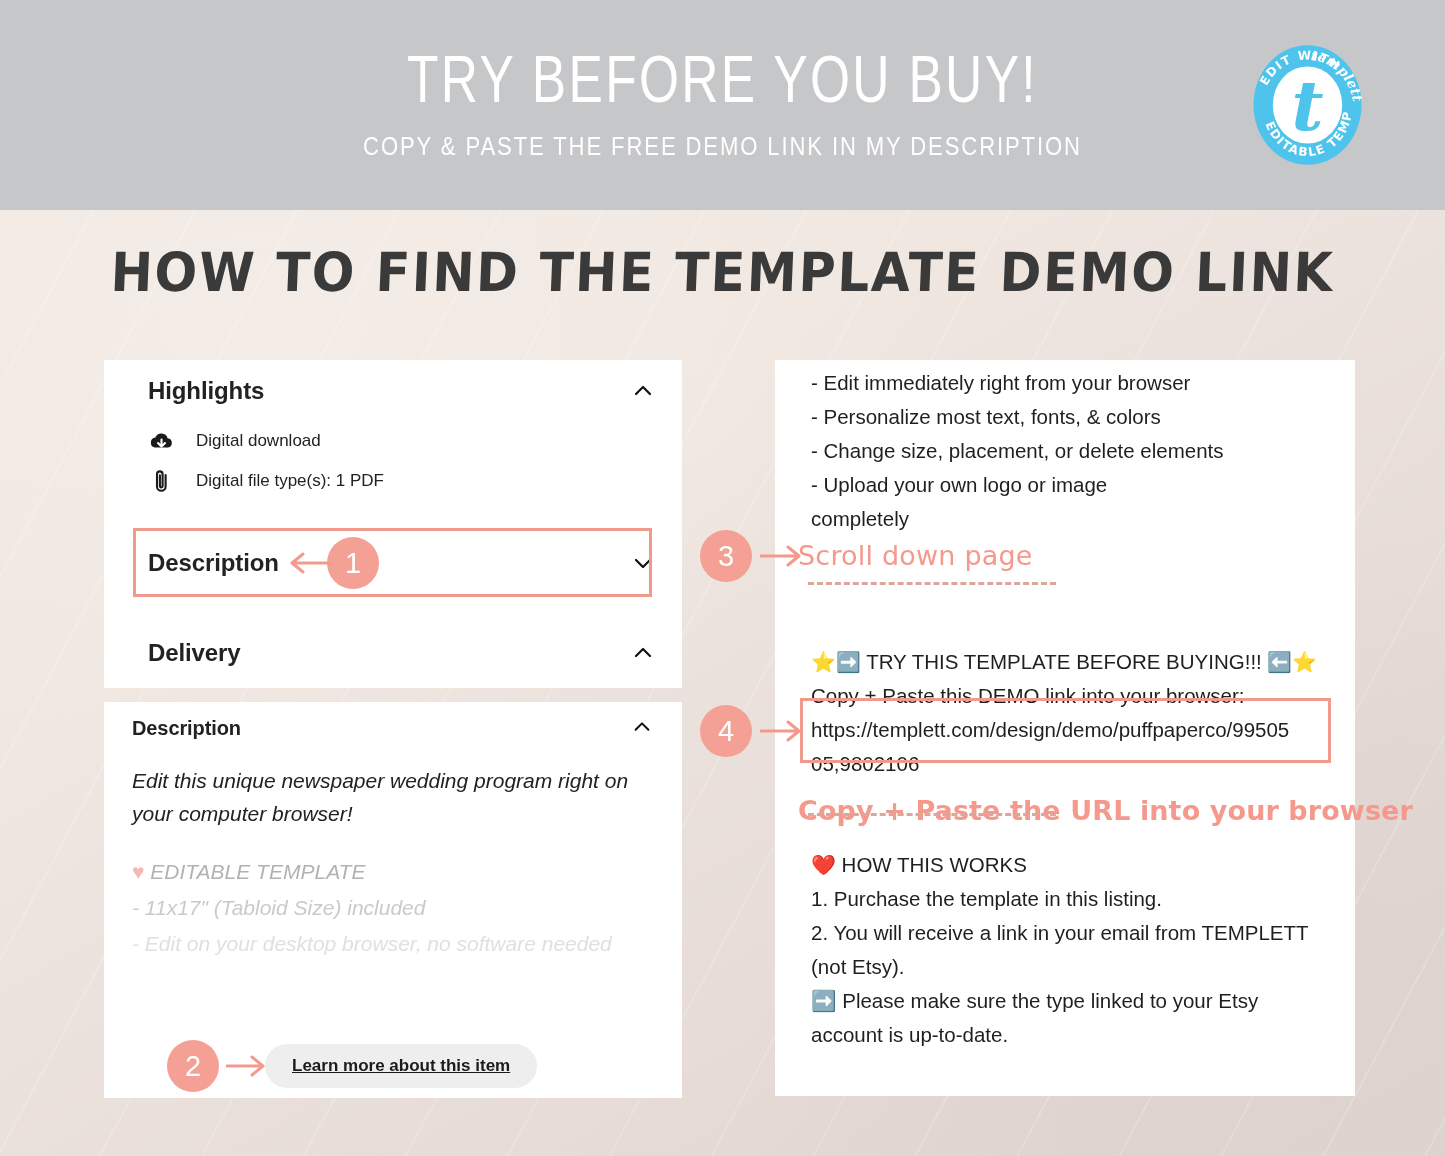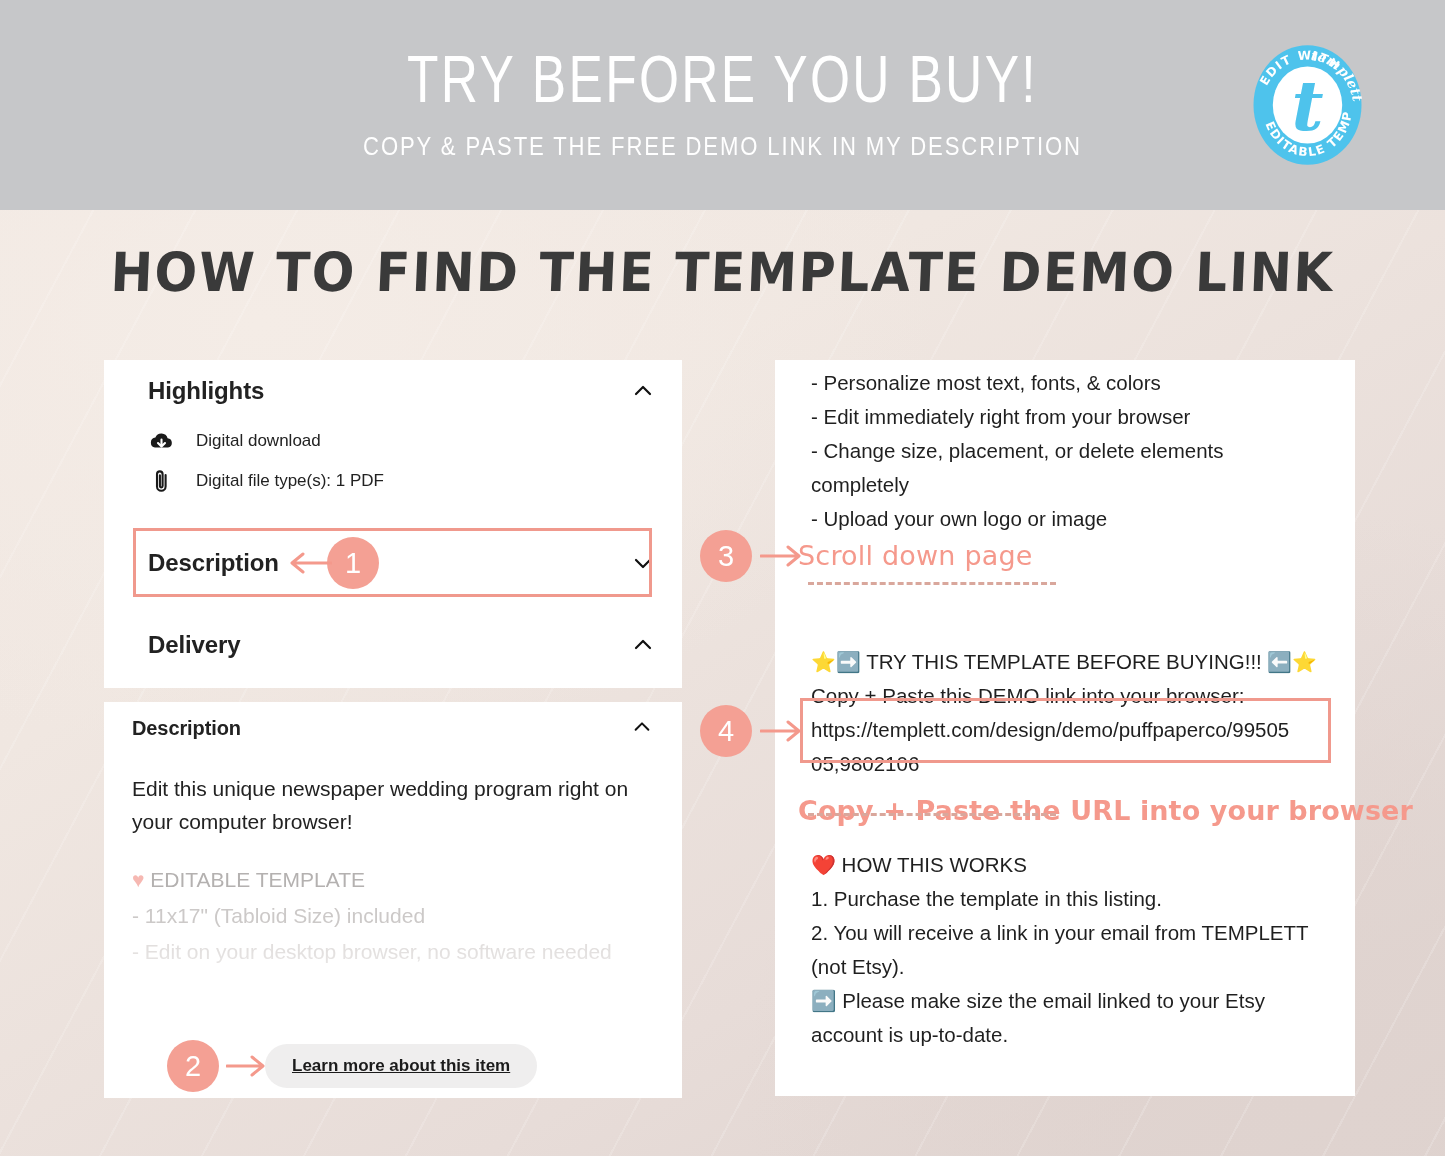--- a/index.html
+++ b/index.html
@@ -156,21 +156,21 @@
   .desc-head .acc-title { font-size: 20px; }
 
   .desc-body {
     position: absolute;
     left: 28px; top: 62px;
     width: 520px;
     font-size: 21px;
     line-height: 33px;
     color: #222222;
   }
-  .desc-body p { margin: 8px 0 25px 0; }
+  .desc-body p { margin: 0 0 25px 0; font-style: italic; }
   .desc-caps { color: #6d6d6d; }
   .fade1 { color: #b4b1b0; }
   .fade2 { color: #ccc9c8; }
   .fade3 { color: #e2dfde; }
   .heart-pink { color: #f6b8b2; }
 
   .desc-fade {
     position: absolute;
     left: 0; bottom: 0;
     width: 100%; height: 150px;
@@ -340,21 +340,21 @@
 
     <div class="acc-row" style="top:168px; height:69px;">
       <span class="acc-title">Description</span>
       <span class="chev">
         <svg width="22" height="22" viewBox="0 0 22 22">
             <polyline points="4,8 11,15 18,8" fill="none" stroke="#111" stroke-width="2.2" stroke-linecap="round" stroke-linejoin="round"></polyline>
           </svg>
       </span>
     </div>
 
-    <div class="acc-row" style="top:254px;">
+    <div class="acc-row" style="top:262px;">
       <span class="acc-title">Delivery</span>
       <span class="chev">
         <svg width="22" height="22" viewBox="0 0 22 22">
             <polyline points="4,14 11,7 18,14" fill="none" stroke="#111" stroke-width="2.2" stroke-linecap="round" stroke-linejoin="round"></polyline>
           </svg>
       </span>
     </div>
   </div>
 
   <div class="card" id="card-description">
@@ -375,25 +375,25 @@
       </p>
       <p class="fade2" style="margin-top:-22px;">- 11x17" (Tabloid Size) included</p>
       <p class="fade3" style="margin-top:-22px;">- Edit on your desktop browser, no software needed</p>
     </div>
 
     <div class="desc-fade"></div>
   </div>
 
   <div class="card" id="card-right">
     <div class="rp" style="top:6px;">
+      <div class="rp-line">- Edit immediately right from your browser</div>
       <div class="rp-line">- Personalize most text, fonts, &amp; colors</div>
-      <div class="rp-line">- Edit immediately right from your browser</div>
       <div class="rp-line">- Change size, placement, or delete elements</div>
+      <div class="rp-line">- Upload your own logo or image</div>
       <div class="rp-line">completely</div>
-      <div class="rp-line">- Upload your own logo or image</div>
     </div>
 
     <div class="rp" style="top:256px;margin-top:29px;">
       <div class="rp-line">
         <span class="emoji">⭐</span><span class="emoji">➡️</span>
         <span>TRY THIS TEMPLATE BEFORE BUYING!!!</span>
         <span class="emoji">⬅️</span><span class="emoji">⭐</span>
       </div>
       <div class="rp-line">Copy + Paste this DEMO link into your browser:</div>
       <div class="rp-line">https://templett.com/design/demo/puffpaperco/99505</div>
@@ -401,21 +401,21 @@
     </div>
 
     <div class="rp" style="top:488px;">
       <div class="rp-line">
         <span class="emoji">❤️</span>
         <span>HOW THIS WORKS</span>
       </div>
       <div class="rp-line">1. Purchase the template in this listing.</div>
       <div class="rp-line">2. You will receive a link in your email from TEMPLETT</div>
       <div class="rp-line">(not Etsy).</div>
-      <div class="rp-line">➡️ Please make size the email linked to your Etsy</div>
+      <div class="rp-line">➡️ Please make sure the type linked to your Etsy</div>
       <div class="rp-line">account is up-to-date.</div>
     </div>
   </div>
 
   <button class="learn-btn">Learn more about this item</button>
 
   <div class="hi-rect" id="hi-desc"></div>
   <div class="hi-rect" id="hi-url"></div>
 
   <div class="scroll-note">Scroll down page</div>

